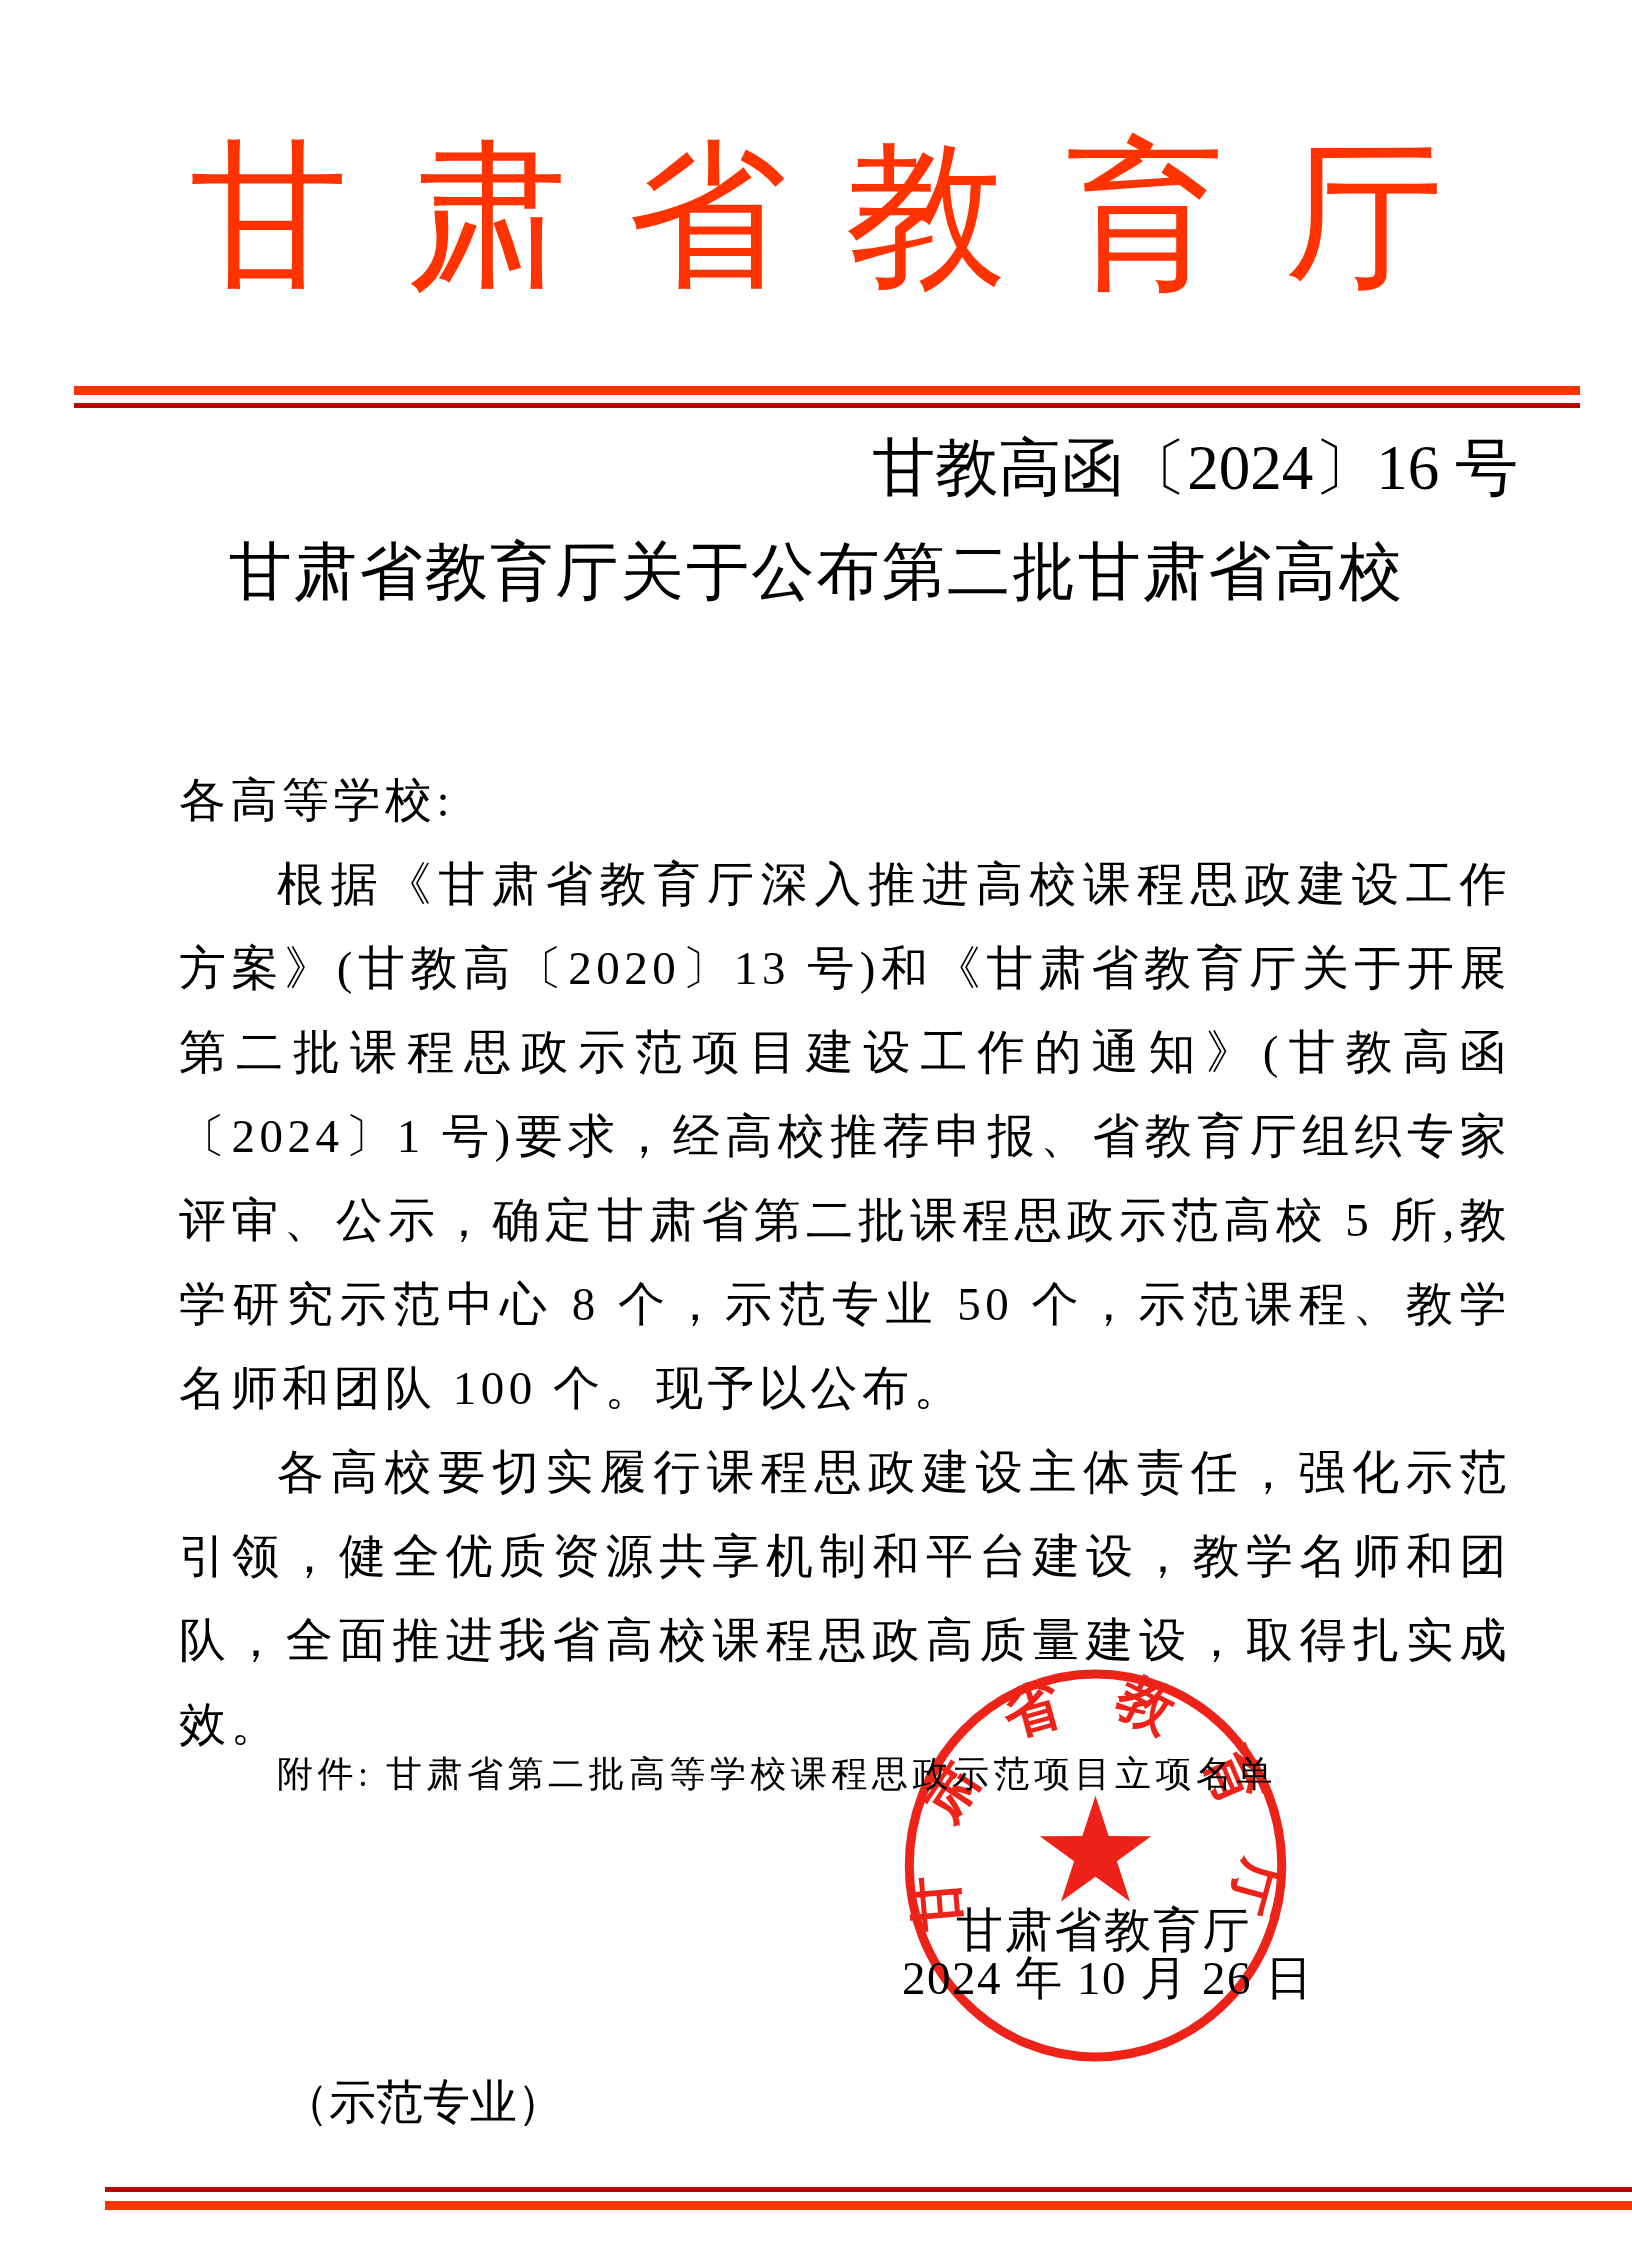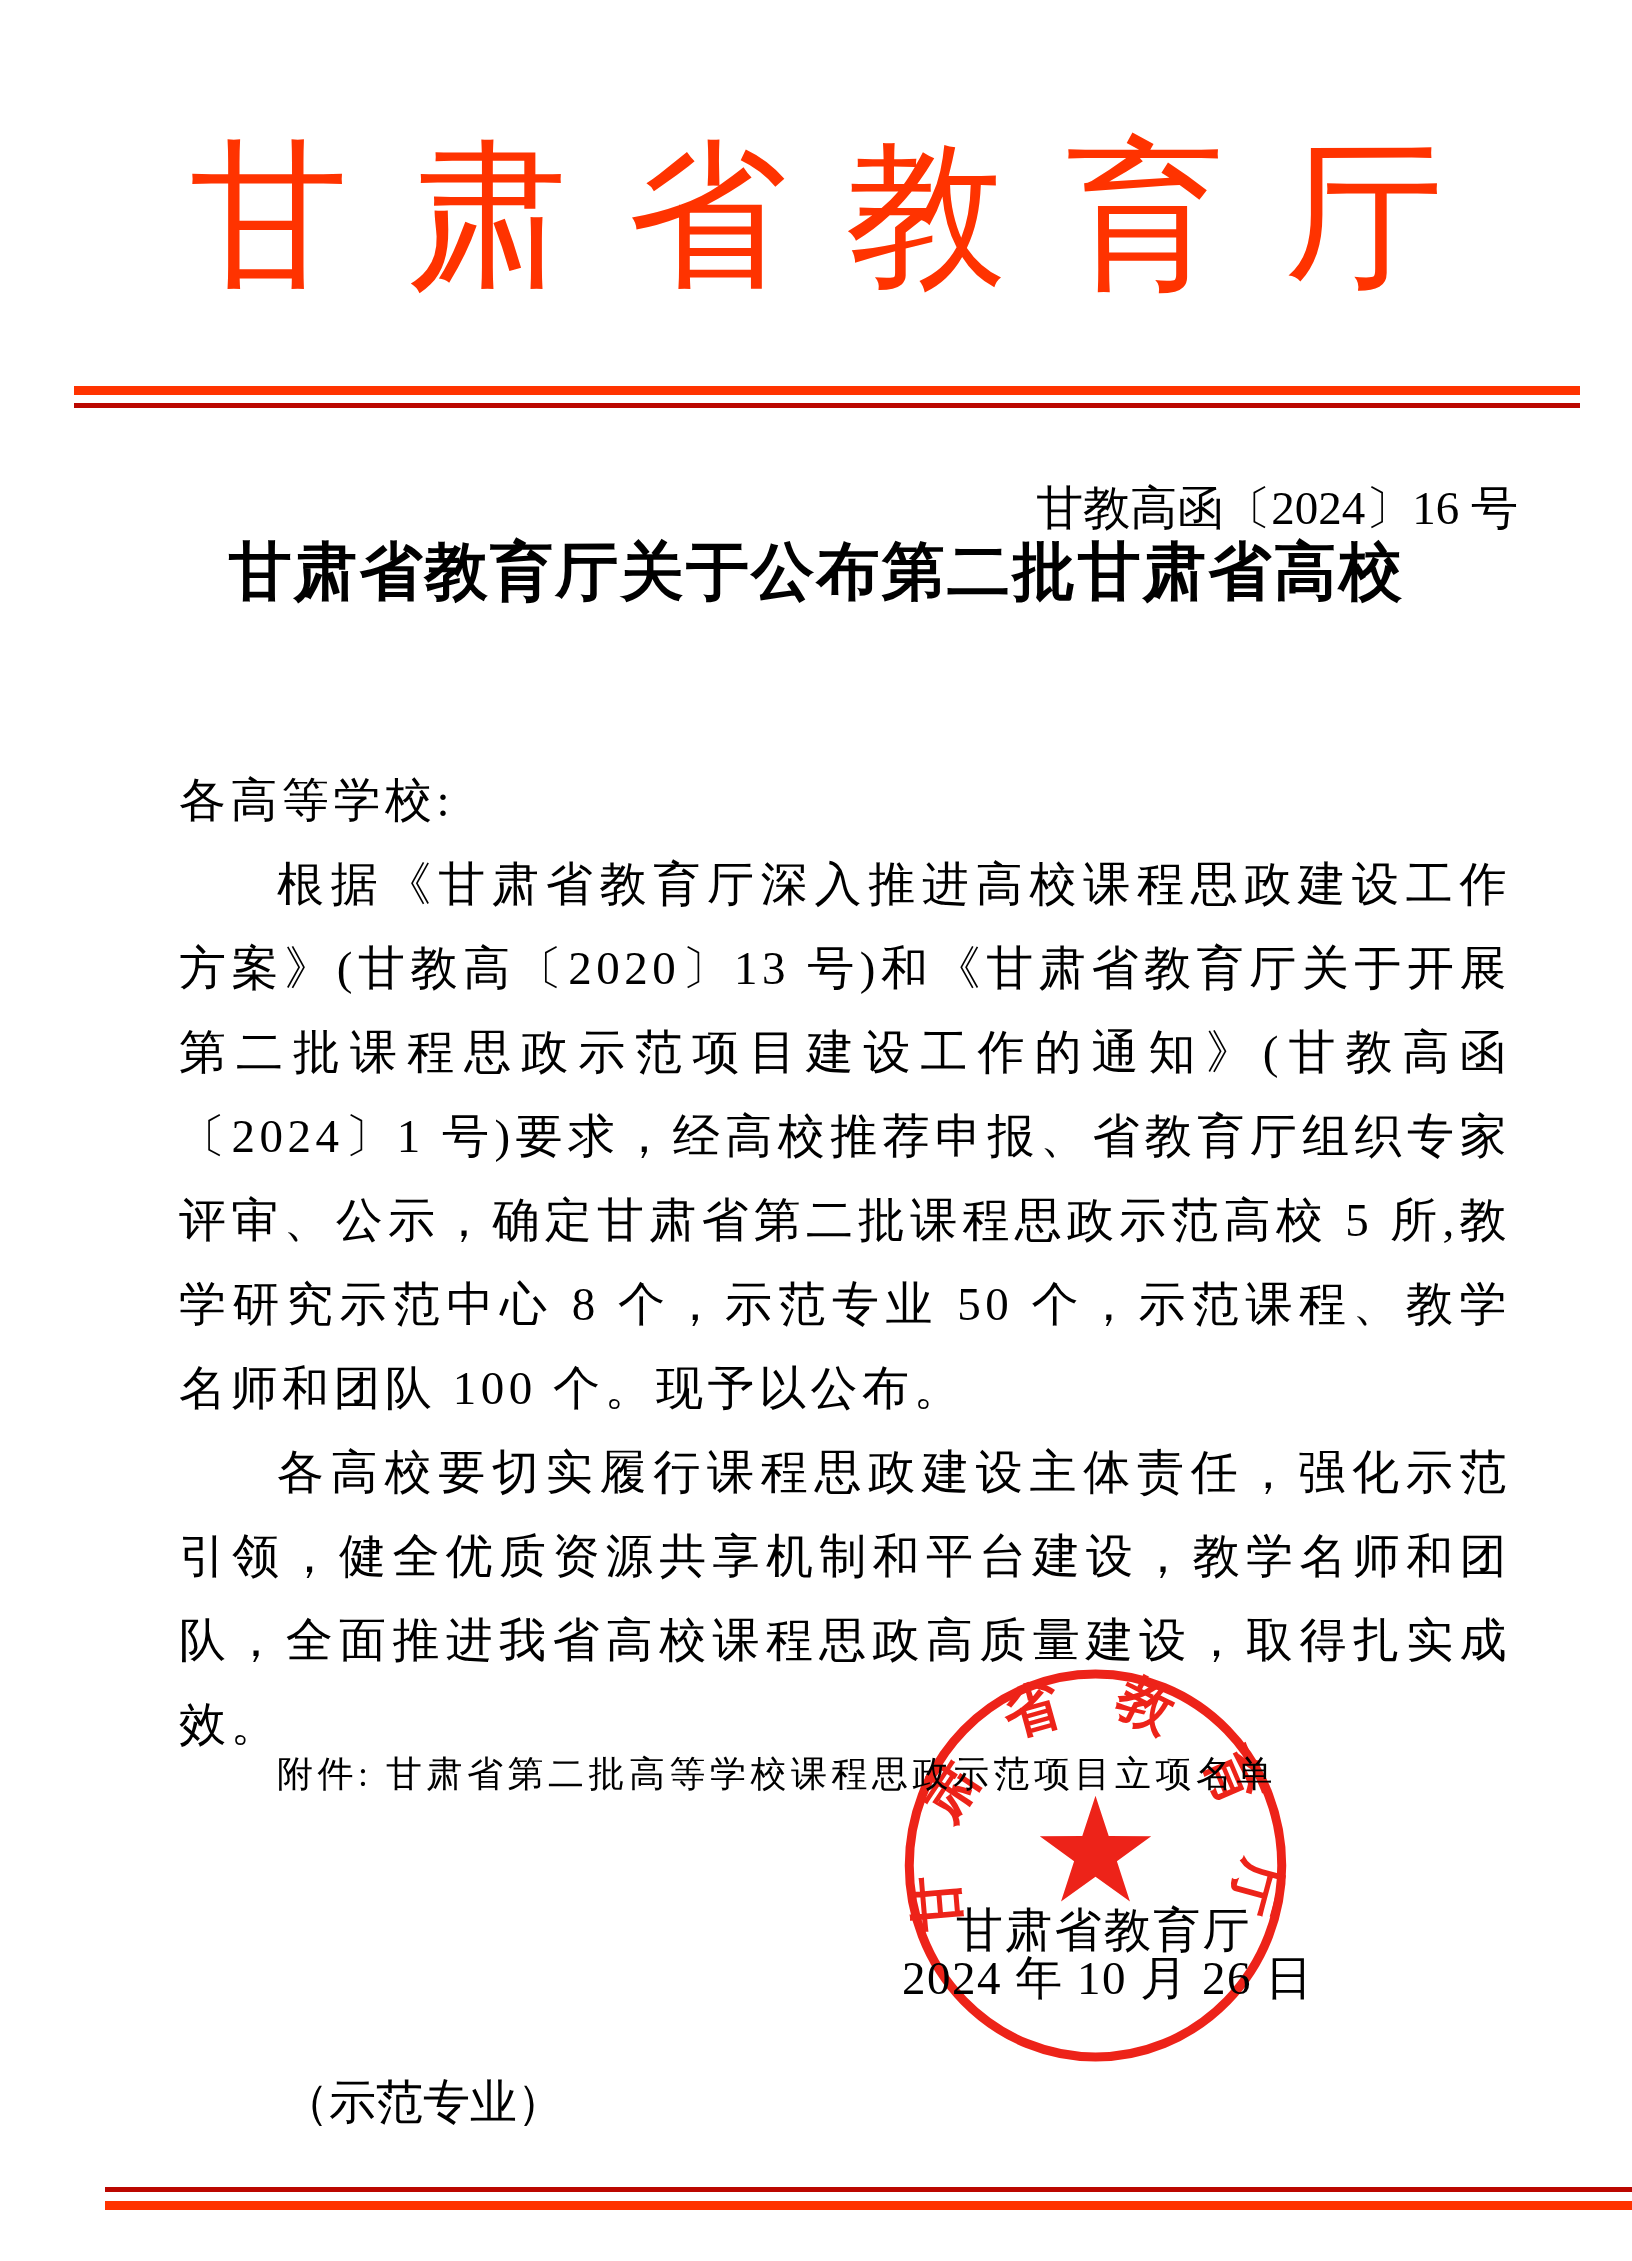--- a/index.html
+++ b/index.html
@@ -26,29 +26,28 @@
     font-weight:400;
     white-space:nowrap;
   }
   .rule{position:absolute;left:74px;width:1506px;}
   .rule-top-thick{top:386px;height:9px;background:var(--header-red);}
   .rule-top-thin{top:403px;height:4.5px;background:var(--rule-dark);}
   .rule-bot-thin{left:105px;width:1528px;top:2187px;height:4.5px;background:var(--rule-dark);}
   .rule-bot-thick{left:105px;width:1528px;top:2201px;height:9px;background:var(--header-red);}
   .doc-number{
     position:absolute;top:436px;right:115px;
-    font-size:47px;line-height:65px;
+    font-size:63px;line-height:65px;
     white-space:nowrap;
-    margin-top:40px;
   }
   .doc-title{
     position:absolute;top:531px;left:0;width:100%;
     text-align:center;
     font-size:63px;line-height:83px;
-    font-weight:bold;
+    font-weight:normal;
     letter-spacing:2.3px;
   }
   .body-text{
     position:absolute;top:758px;left:179px;width:1332px;
     font-size:47px;line-height:84px;
     letter-spacing:4.5px;
     text-align:justify;
   }
   .body-text p{margin:0;}
   .body-text p.indent{text-indent:98px;}

